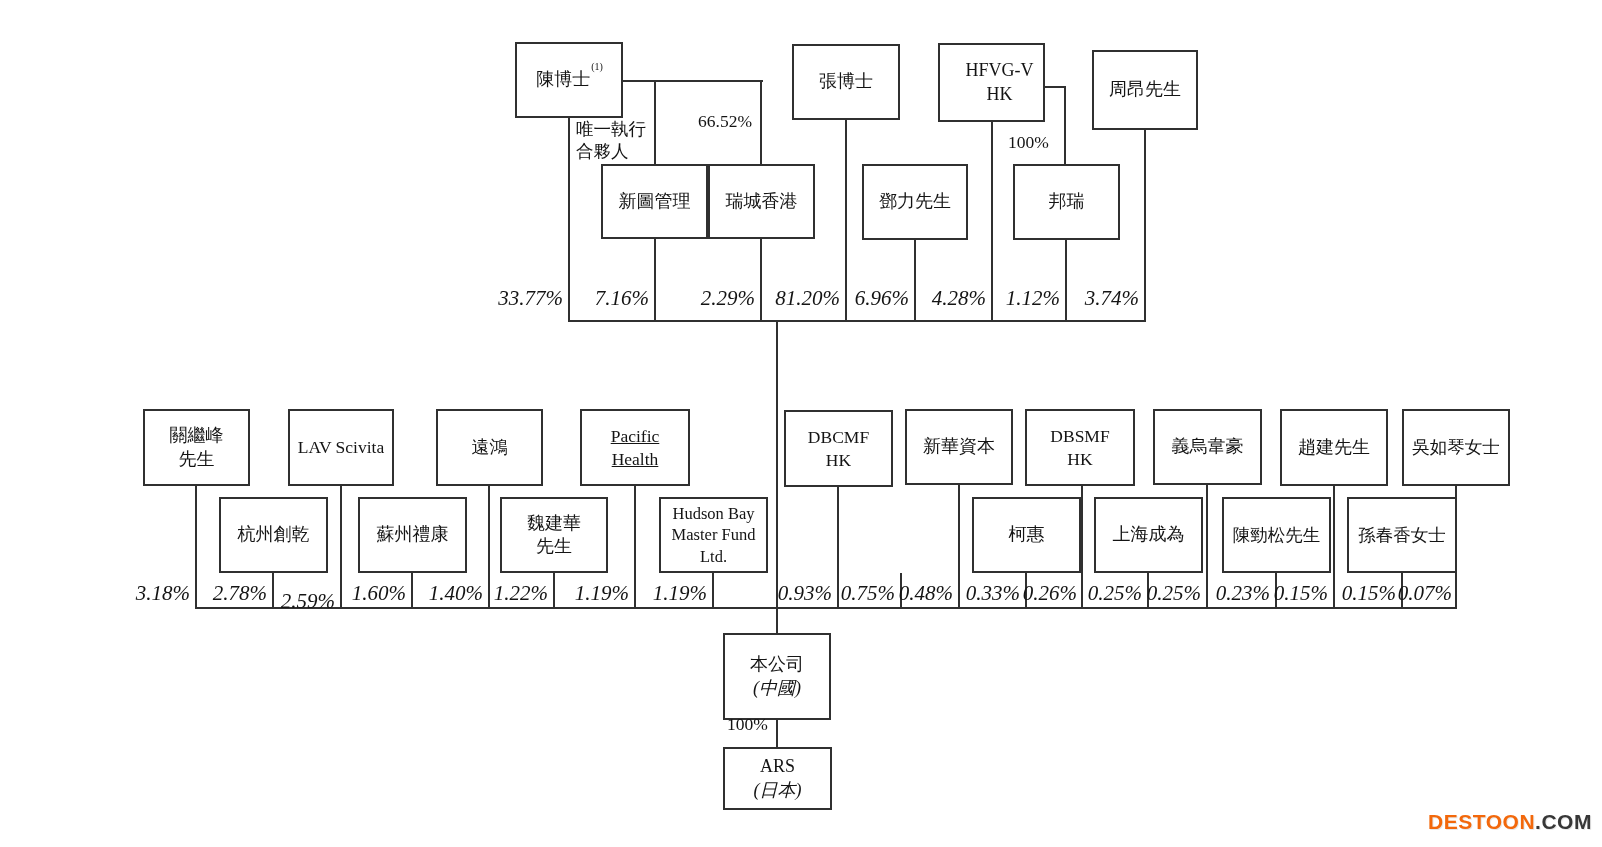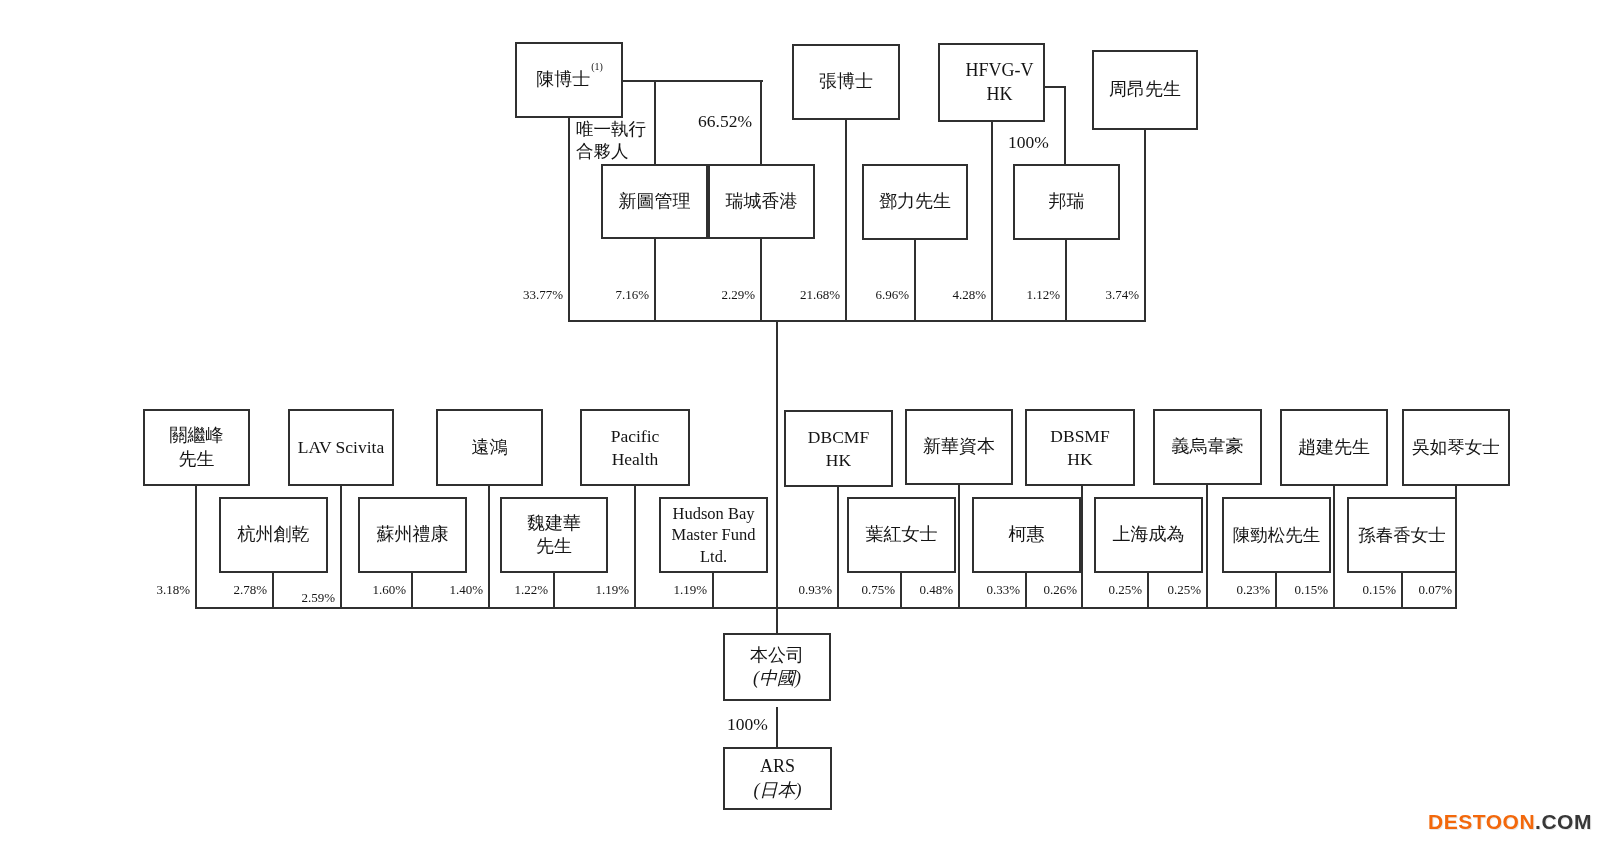--- a/index.html
+++ b/index.html
@@ -14,21 +14,21 @@
     display:flex;flex-direction:column;align-items:center;justify-content:center;
     text-align:center;font-size:18px;line-height:1.28;
   }
   .node span{white-space:pre-line;}
   .node .sup{font-size:10px;position:relative;top:-7px;left:1px;}
   .node .nl{display:inline-flex;align-items:flex-start;}
   .node .sub{font-style:italic;}
   .line{position:absolute;background:var(--line-color,#303030);}
   .pct{
     position:absolute;width:90px;text-align:right;
-    font-size:13px;line-height:1;color:#141414;
+    font-size:21px;line-height:1;color:#141414;font-style:italic;
   }
   .edge-label{
     position:absolute;font-size:17.5px;line-height:1.25;color:#141414;white-space:pre-line;
   }
   .watermark{
     position:absolute;left:1425px;top:810px;width:170px;text-align:center;
     font-family:"Liberation Sans","DejaVu Sans",sans-serif;
     font-weight:bold;font-size:21px;letter-spacing:0.5px;
     text-shadow:1px 1px 0 #e8e8e8;white-space:nowrap;
   }
@@ -74,21 +74,21 @@
     <div class="line" style="left: 1401px; top: 573px; width: 2px; height: 36px;"></div>
     <div class="line" style="left: 195px; top: 607px; width: 1262px; height: 2px;"></div>
     <div class="line" style="left: 776px; top: 707px; width: 2px; height: 40px;"></div>
     <div class="node" style="left: 515px; top: 42px; width: 108px; height: 76px;">
       <span class="nl"><span>陳博士</span><sup class="sup">(1)</sup></span>
     </div>
     <div class="pct" style="left: 473px; top: 288px;">33.77%</div>
     <div class="node" style="left: 792px; top: 44px; width: 108px; height: 76px;">
       <span>張博士</span>
     </div>
-    <div class="pct" style="left: 750px; top: 288px;">21.68%</div>
+    <div class="pct" style="left: 750px; top: 288px;">81.20%</div>
     <div class="node" style="left: 938px; top: 43px; width: 107px; height: 79px; padding-left: 16px;">
       <span>HFVG-V
 HK</span>
     </div>
     <div class="pct" style="left: 896px; top: 288px;">4.28%</div>
     <div class="node" style="left: 1092px; top: 50px; width: 106px; height: 80px;">
       <span>周昂先生</span>
     </div>
     <div class="pct" style="left: 1049px; top: 288px;">3.74%</div>
     <div class="node" style="left: 601px; top: 164px; width: 107px; height: 75px;">
@@ -113,21 +113,21 @@
     </div>
     <div class="pct" style="left: 100px; top: 583px;">3.18%</div>
     <div class="node" style="left: 288px; top: 409px; width: 106px; height: 77px; font-size: 17.5px;">
       <span>LAV Scivita</span>
     </div>
     <div class="pct" style="left: 245px; top: 583px; margin-top: 8px;">2.59%</div>
     <div class="node" style="left: 436px; top: 409px; width: 107px; height: 77px;">
       <span>遠鴻</span>
     </div>
     <div class="pct" style="left: 393px; top: 583px;">1.40%</div>
-    <div class="node" style="left: 580px; top: 409px; width: 110px; height: 77px; font-size: 17.5px;">
+    <div class="node" style="left: 580px; top: 409px; width: 110px; height: 77px; font-size: 17.5px; text-decoration: underline;">
       <span>Pacific
 Health</span>
     </div>
     <div class="pct" style="left: 539px; top: 583px;">1.19%</div>
     <div class="node" style="left: 784px; top: 410px; width: 109px; height: 77px; font-size: 17.5px;">
       <span>DBCMF
 HK</span>
     </div>
     <div class="pct" style="left: 742px; top: 583px;">0.93%</div>
     <div class="node" style="left: 905px; top: 409px; width: 108px; height: 76px;">
@@ -163,41 +163,38 @@
       <span>魏建華
 先生</span>
     </div>
     <div class="pct" style="left: 458px; top: 583px;">1.22%</div>
     <div class="node" style="left: 659px; top: 497px; width: 109px; height: 76px; font-size: 16.5px;">
       <span>Hudson Bay
 Master Fund
 Ltd.</span>
     </div>
     <div class="pct" style="left: 617px; top: 583px;">1.19%</div>
-    <div class="node" style="left: 847px; top: 497px; width: 109px; height: 76px;">
-      <span>葉紅女士</span>
-    </div>
     <div class="pct" style="left: 805px; top: 583px;">0.75%</div>
     <div class="node" style="left: 972px; top: 497px; width: 109px; height: 76px;">
       <span>柯惠</span>
     </div>
     <div class="pct" style="left: 930px; top: 583px;">0.33%</div>
     <div class="node" style="left: 1094px; top: 497px; width: 109px; height: 76px;">
       <span>上海成為</span>
     </div>
     <div class="pct" style="left: 1052px; top: 583px;">0.25%</div>
     <div class="node" style="left: 1222px; top: 497px; width: 109px; height: 76px; font-size: 17.5px;">
       <span>陳勁松先生</span>
     </div>
     <div class="pct" style="left: 1180px; top: 583px;">0.23%</div>
     <div class="node" style="left: 1347px; top: 497px; width: 110px; height: 76px; font-size: 17.5px;">
       <span>孫春香女士</span>
     </div>
     <div class="pct" style="left: 1306px; top: 583px;">0.15%</div>
-    <div class="node" style="left: 723px; top: 633px; width: 108px; height: 68px;">
+    <div class="node" style="left: 723px; top: 633px; width: 108px; height: 87px;">
       <span>本公司</span>
       <span class="sub">(中國)</span>
     </div>
     <div class="node" style="left: 723px; top: 747px; width: 109px; height: 63px;">
       <span>ARS</span>
       <span class="sub">(日本)</span>
     </div>
     <div class="edge-label" style="left: 576px; top: 119px;">唯一執行
 合夥人</div>
     <div class="edge-label" style="left: 698px; top: 111px;">66.52%</div>

